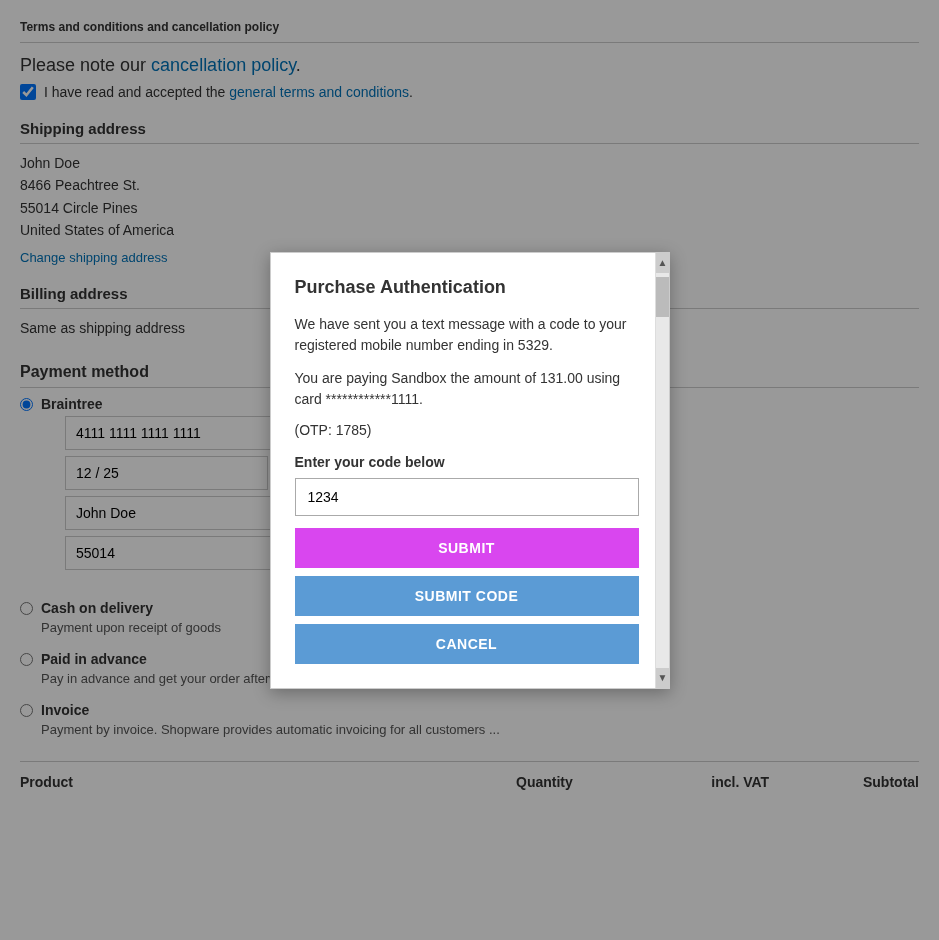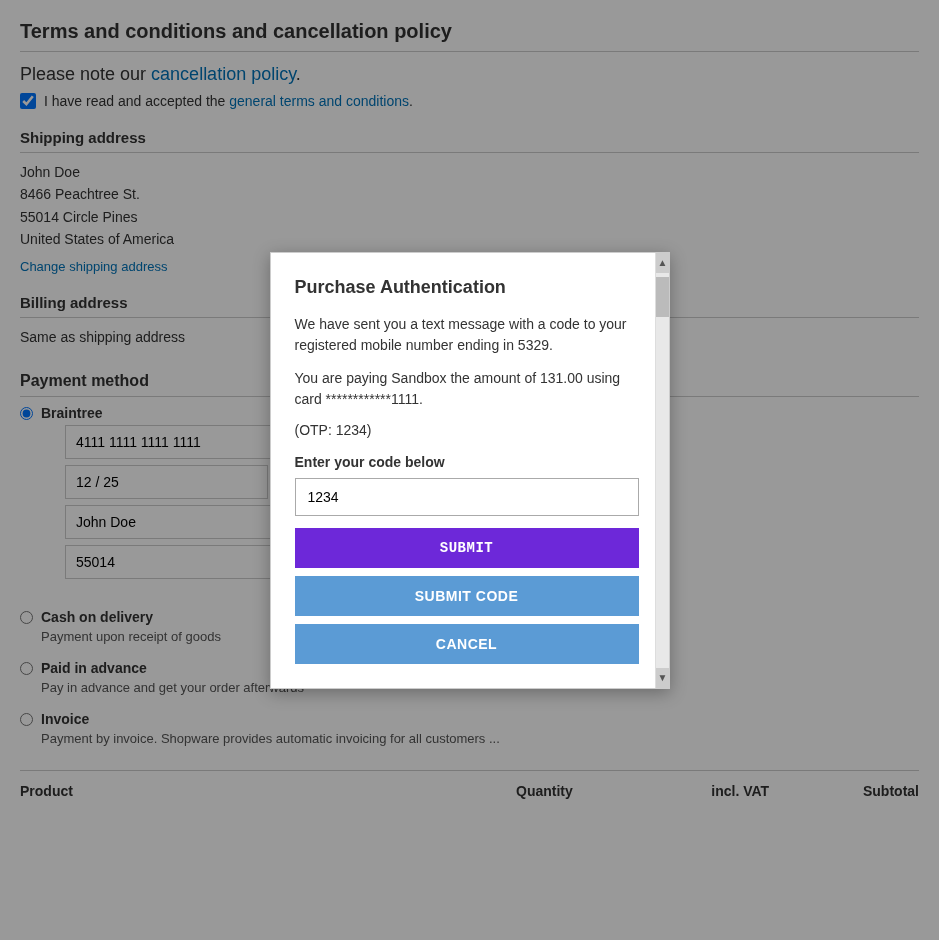--- a/index.html
+++ b/index.html
@@ -12,21 +12,21 @@
       min-height: 940px;
       position: relative;
     }
 
     
     .page-content {
       padding: 20px 20px;
     }
 
     .section-title {
-      font-size: 20px;
+      font-size: 12px;
       font-weight: bold;
       margin-bottom: 8px;
     }
 
     .section-divider {
       border: none;
       border-top: 1px solid #ccc;
       margin-bottom: 12px;
     }
 
@@ -272,23 +272,22 @@
       padding: 12px;
       font-size: 14px;
       font-weight: bold;
       border: none;
       cursor: pointer;
       margin-bottom: 8px;
       letter-spacing: 0.5px;
     }
 
     .btn-submit {
-      background: #6d28d9;
+      background: #d946ef;
       color: #fff;
-      font-family: Liberation Mono, monospace;
     }
 
     .btn-resend {
       background: #5b9bd5;
       color: #fff;
     }
 
     .btn-cancel {
       background: #5b9bd5;
       color: #fff;
@@ -392,21 +391,21 @@
       <div class="scrollbar-down">▼</div>
     </div>
 
     <div class="modal-scrollable" style="padding-right: 30px;">
       <div class="modal-title">Purchase Authentication</div>
 
       <p class="modal-body-text">We have sent you a text message with a code to your registered mobile number ending in 5329.</p>
 
       <p class="modal-body-text">You are paying Sandbox the amount of 131.00 using card ************1111.</p>
 
-      <p class="modal-otp">(OTP: 1234)</p>
+      <p class="modal-otp">(OTP: 1785)</p>
 
       <div class="modal-code-label">Enter your code below</div>
 
       <input type="text" class="modal-input" value="1234" style="">
 
       <button class="modal-btn btn-submit">SUBMIT</button>
       <button class="modal-btn btn-resend">SUBMIT CODE</button>
       <button class="modal-btn btn-cancel">CANCEL</button>
     </div>
   </div>

